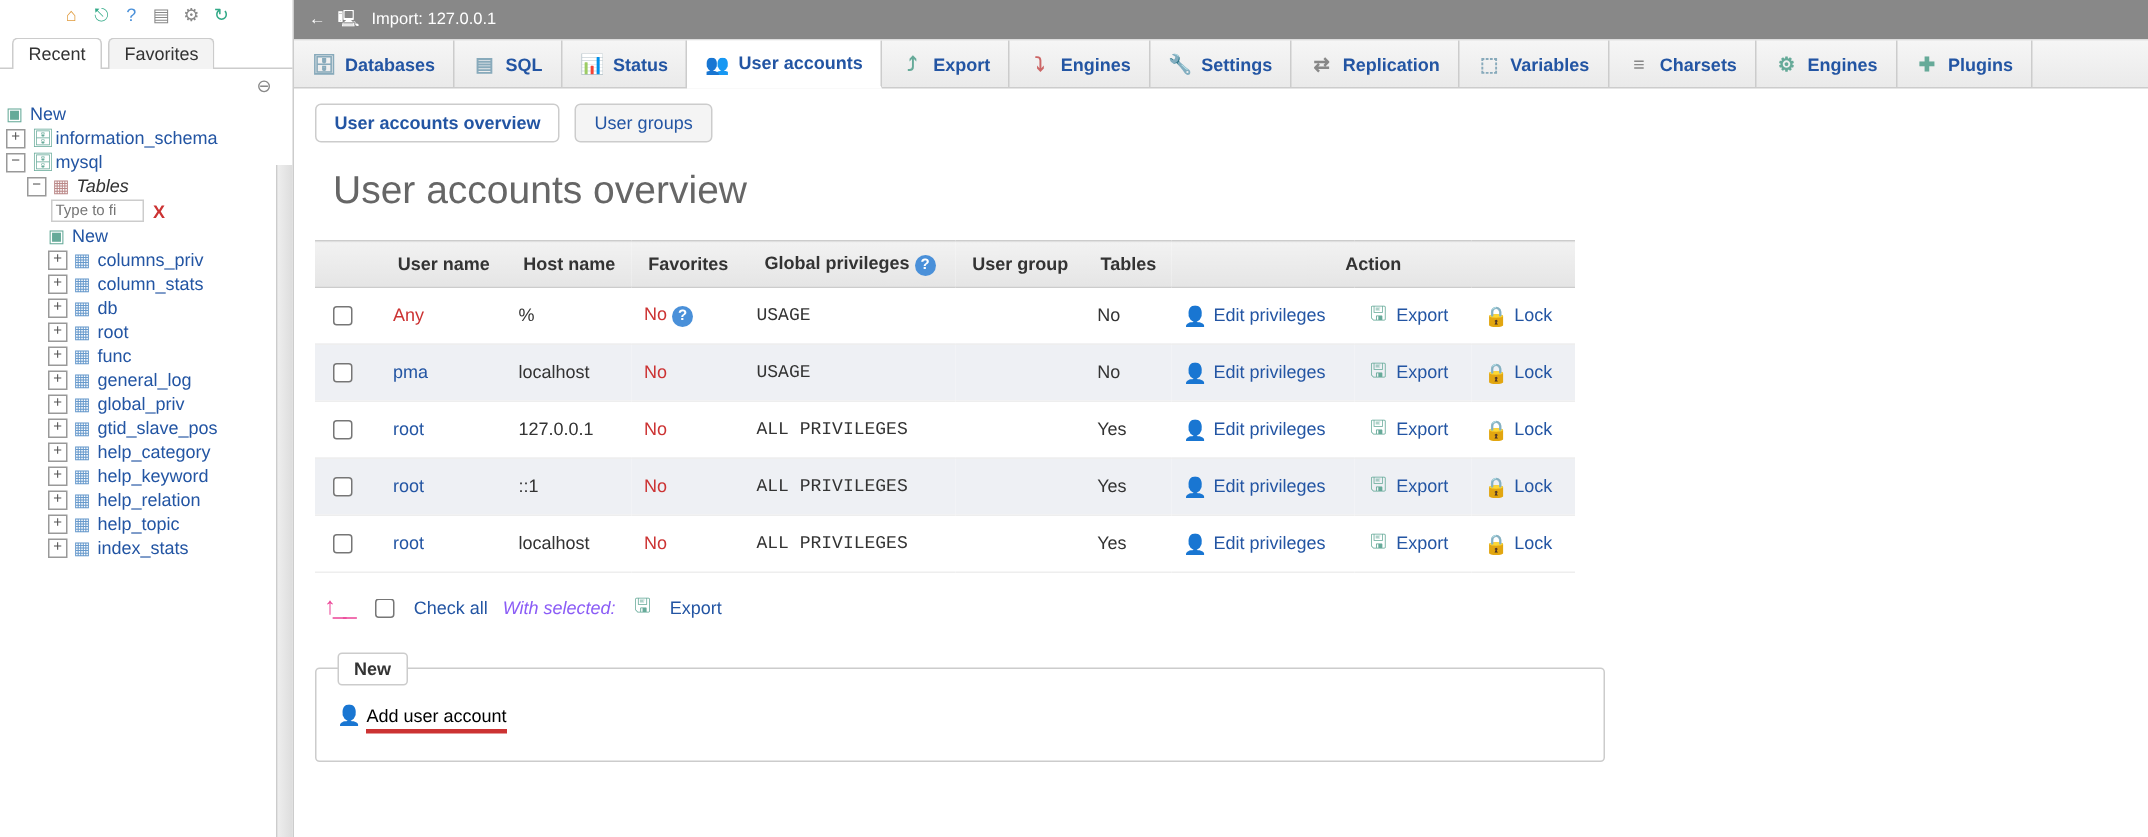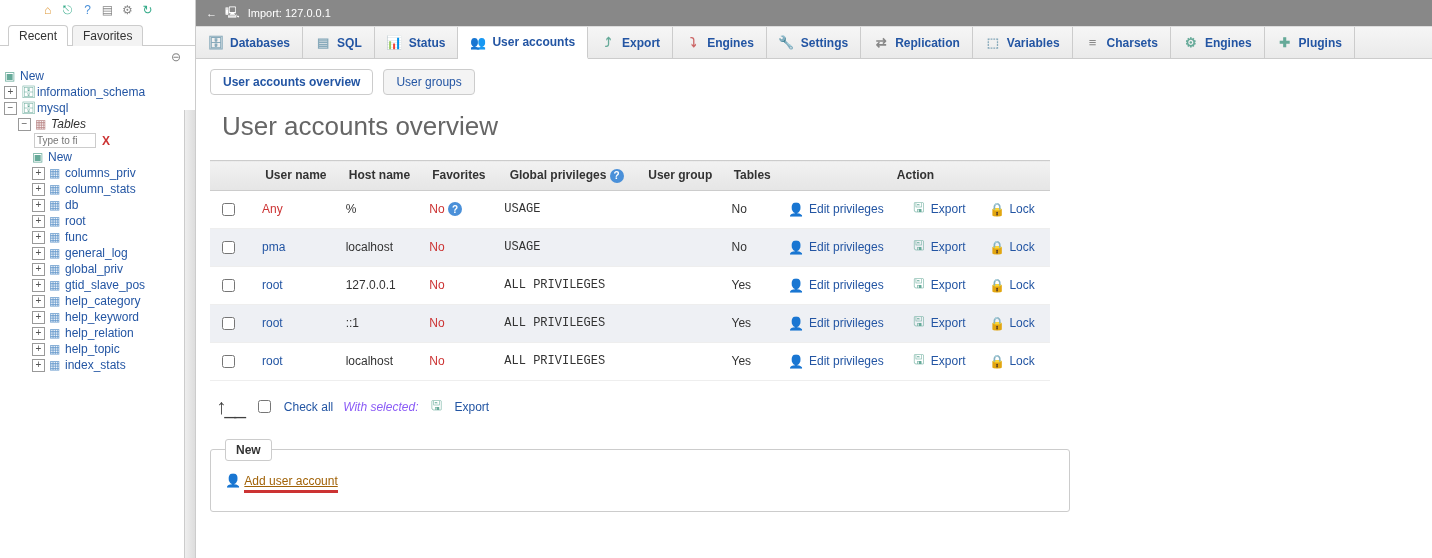--- a/index.html
+++ b/index.html
@@ -39,25 +39,25 @@
 table.users{border-collapse:collapse;width:840px}
 table.users th{background:linear-gradient(#f2f2f2,#e5e5e5);border-top:1px solid #ccc;border-bottom:1px solid #ccc;padding:7px 8px;text-align:center;font-weight:bold;color:#333;font-size:12px}
 table.users td{padding:9px 8px;border-bottom:1px solid #eee;font-size:12px;vertical-align:middle}
 table.users tbody tr:nth-child(even){background:#eef0f4}
 .red{color:#c33}
 .red2{color:#c33}
 .mono{font-family:"Courier New",monospace}
 .cell-action{display:inline-flex;align-items:center;gap:4px;margin-right:2px}
 .ico{display:inline-flex;width:16px;height:16px;align-items:center;justify-content:center;font-size:13px}
 .check-row{display:flex;align-items:center;gap:10px;margin:14px 0 20px 6px}
-.check-row .arrow{font-size:21px;letter-spacing:-2px;color:#404040}
+.check-row .arrow{font-size:16px;letter-spacing:-2px;color:#ec4899}
 .check-row em{color:#8b5cf6;font-style:italic}
 fieldset.new{border:1px solid #ccc;border-radius:3px;width:830px;padding:12px 14px 18px;margin-left:0}
 fieldset.new legend{border:1px solid #ccc;border-radius:3px;padding:3px 10px;background:#fff;font-weight:bold}
-.add-user{display:inline-flex;align-items:center;gap:6px;text-decoration:underline;color:#a16207;border-bottom:3px solid #c33;padding-bottom:2px}
+.add-user{display:inline-flex;align-items:center;gap:6px;color:#000000;border-bottom:3px solid #c33;padding-bottom:2px}
 .db-ico{color:#6a9}
 .tbl-ico{color:#69c}
 .help-q{display:inline-flex;width:14px;height:14px;border-radius:50%;background:#4a90d9;color:#fff;align-items:center;justify-content:center;font-size:10px;font-weight:bold}
 </style>
 </head>
 <body>
 <div class="app">
 
 <div class="sidebar">
   <div class="icon-row">

